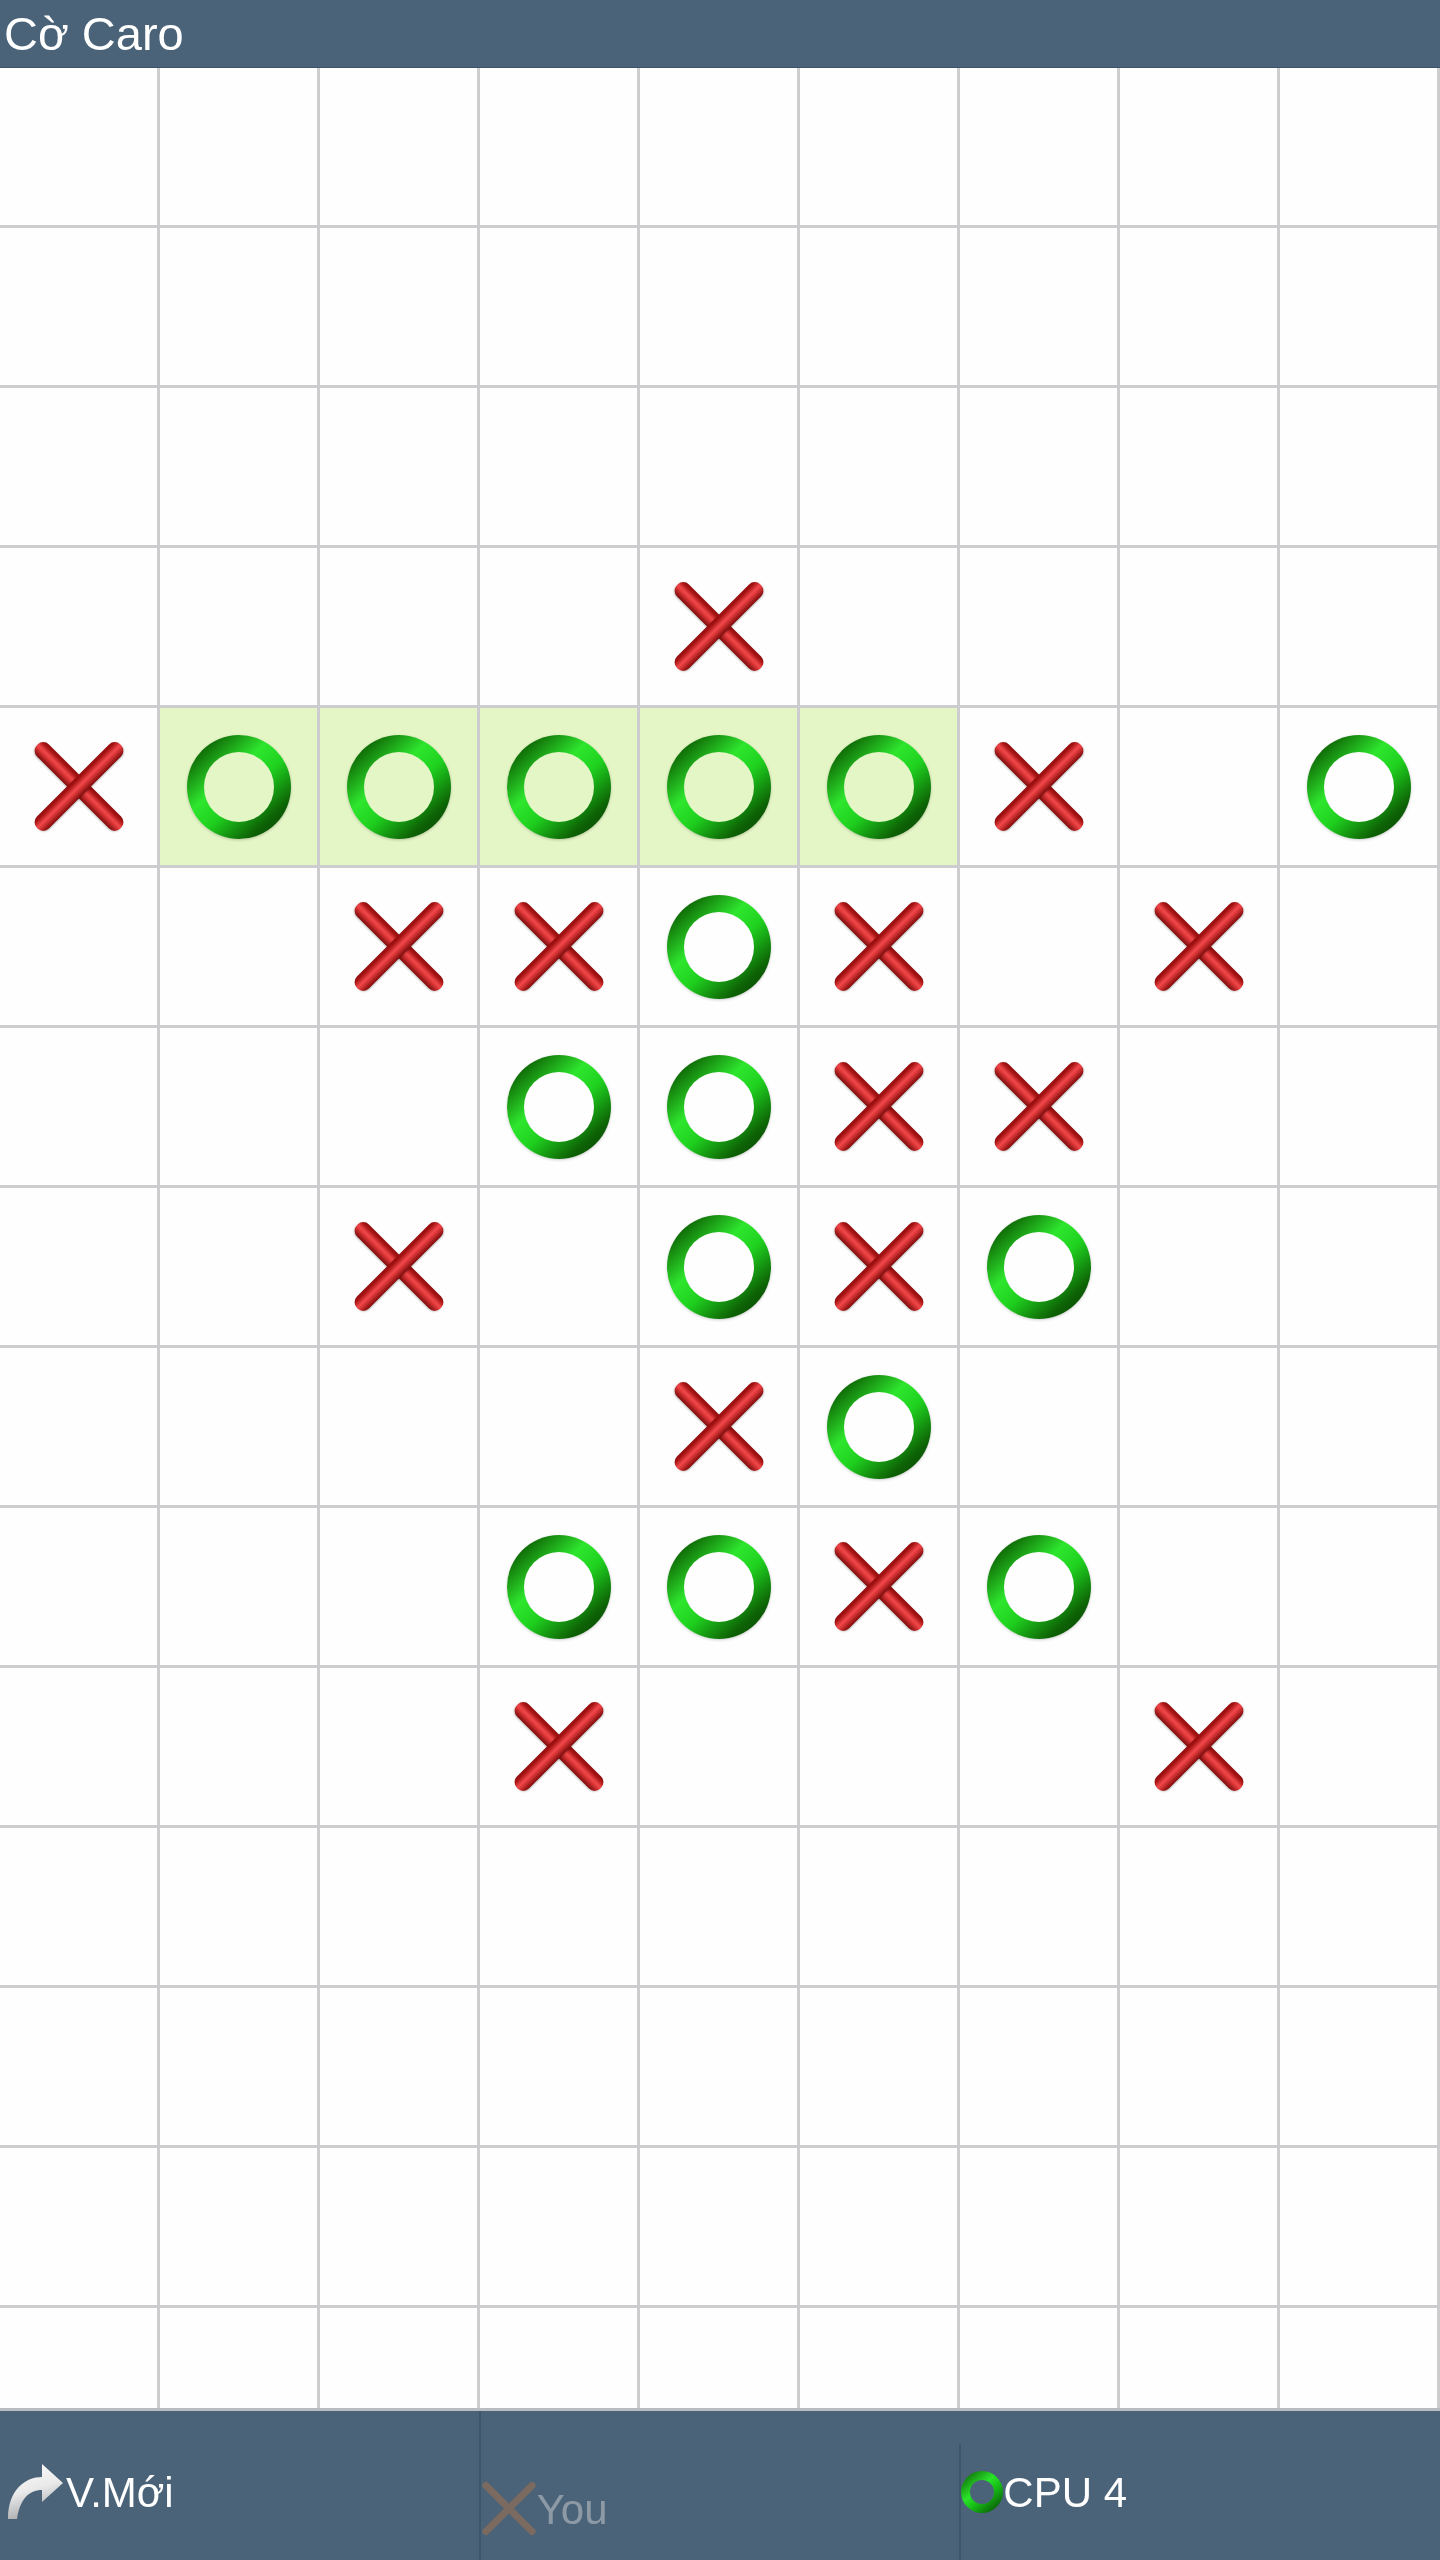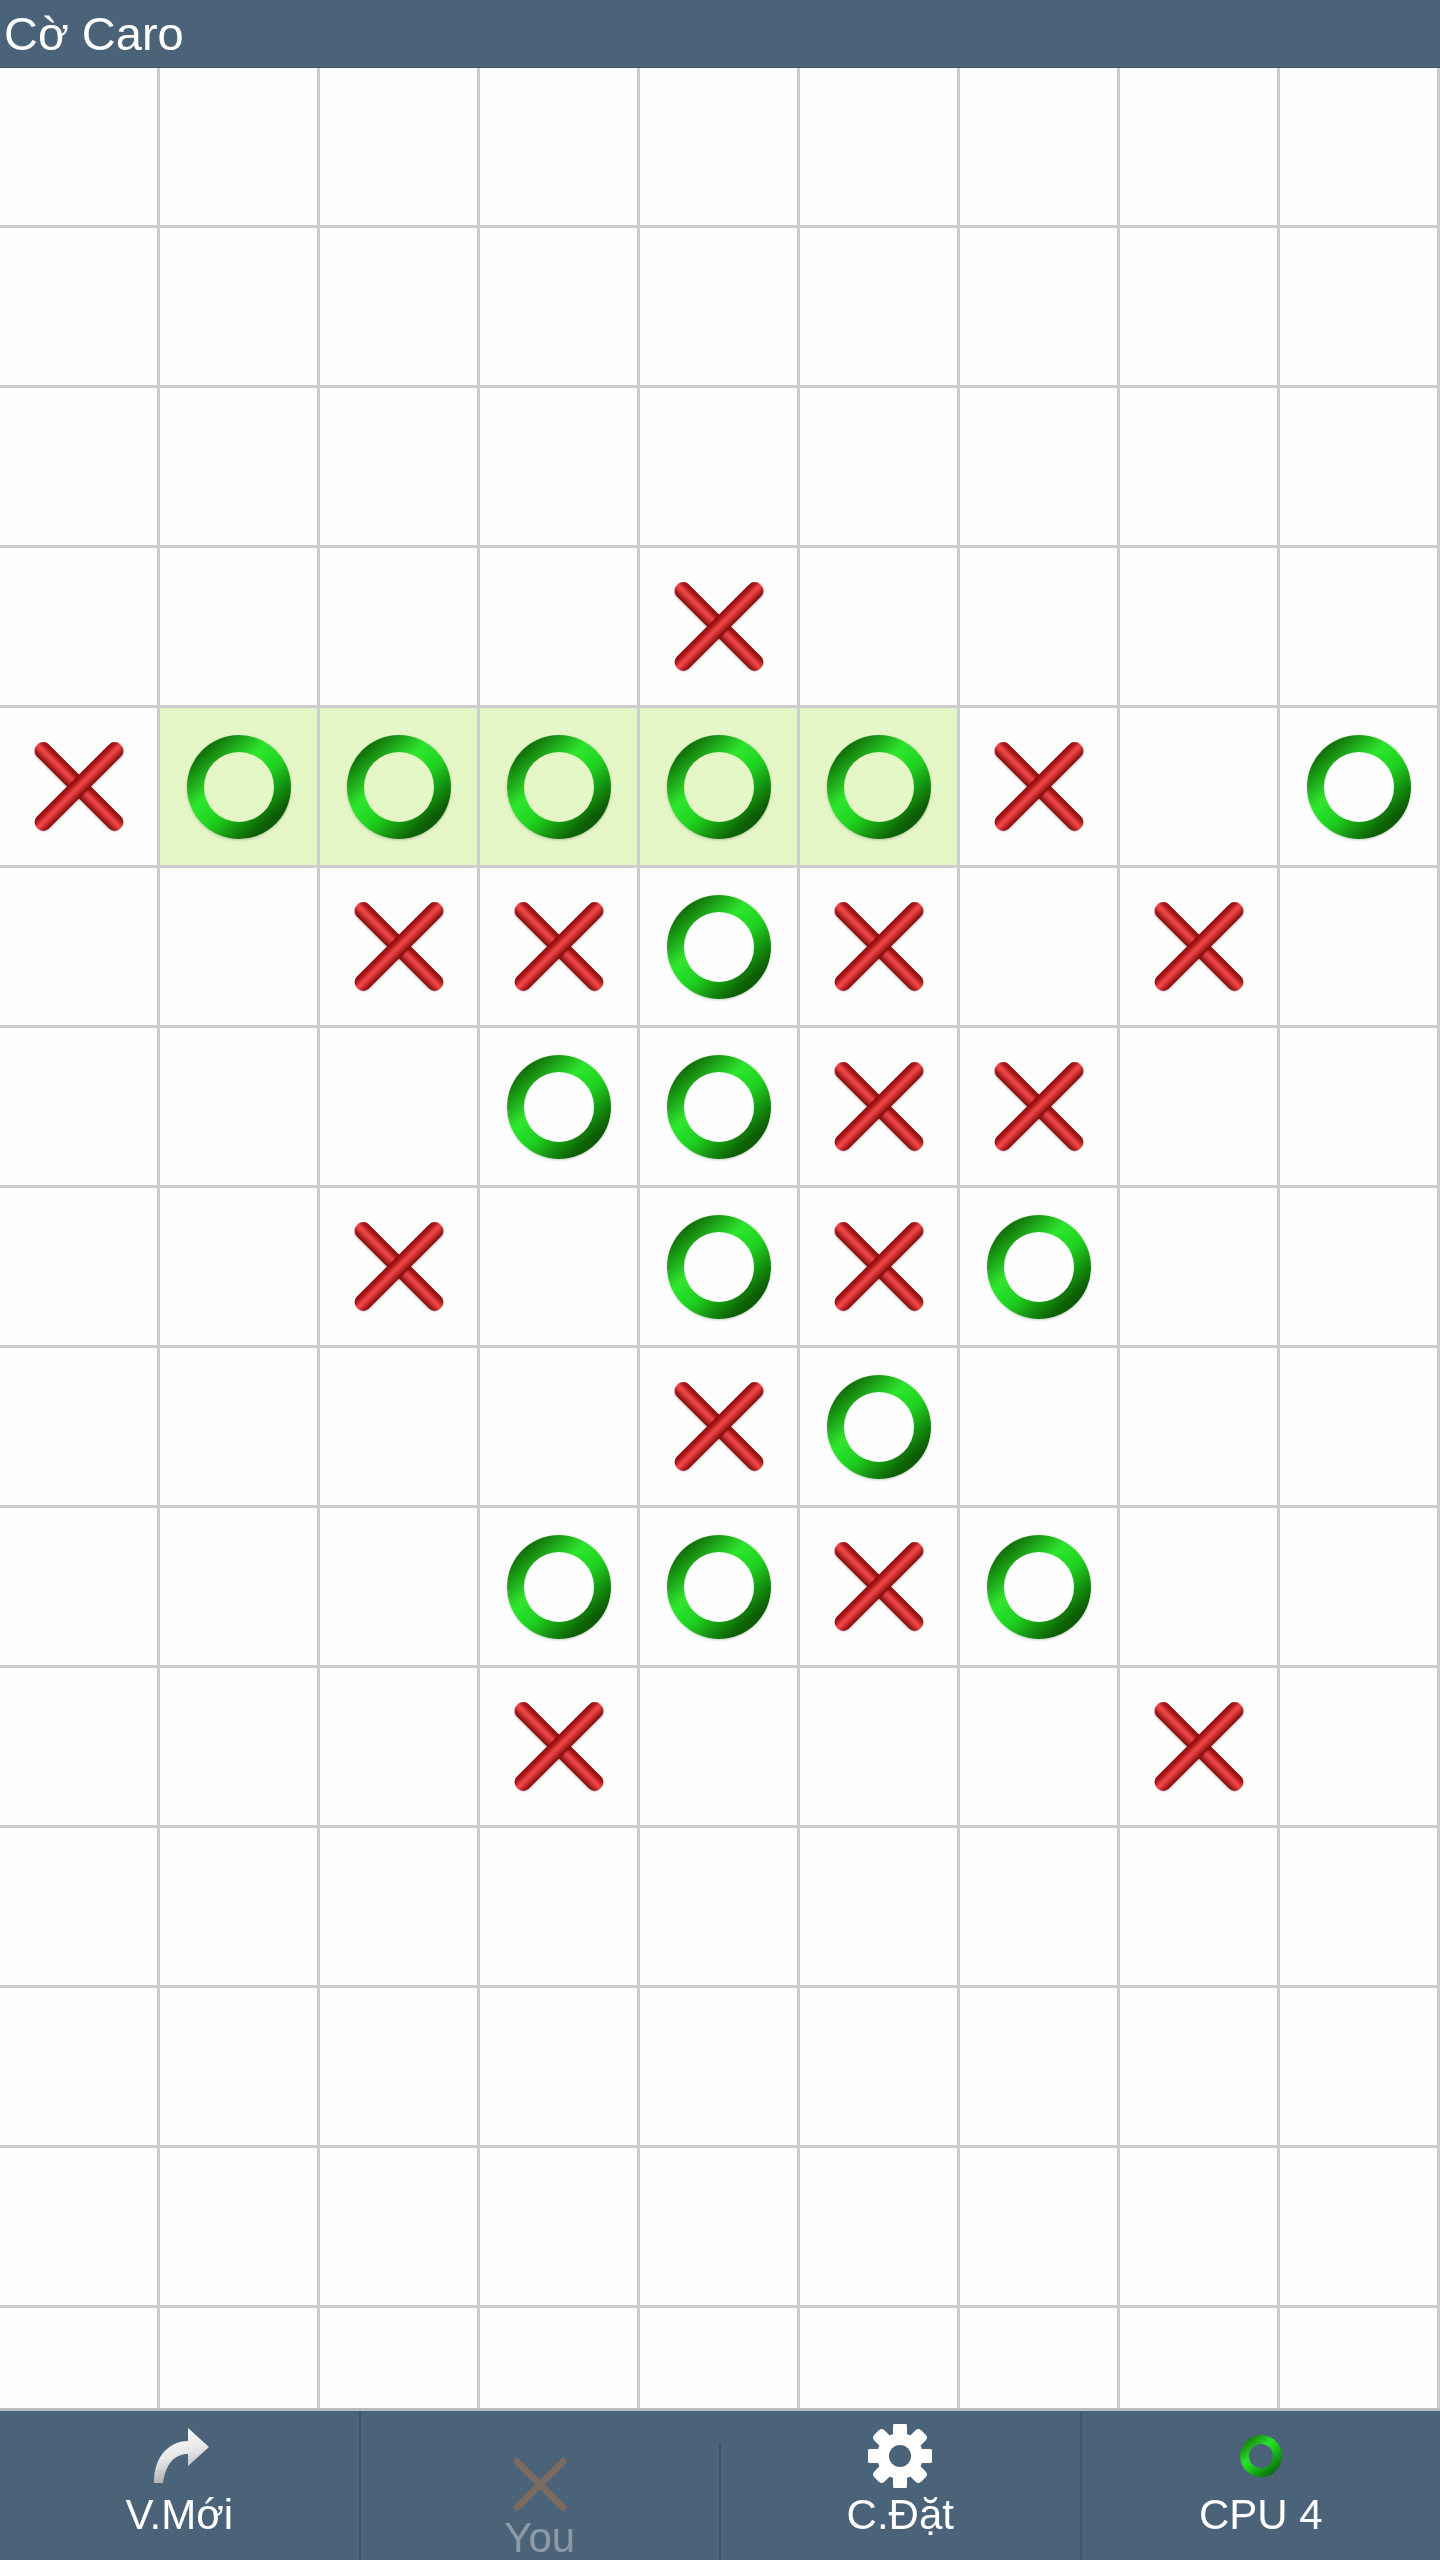--- a/index.html
+++ b/index.html
@@ -119,21 +119,21 @@
     flex: 0 0 152px;
     height: 152px;
     background: #4a6378;
     display: flex;
     border-top: 3px solid #b9bcc0;
   }
   .tb-btn {
     flex: 1 1 0;
     position: relative;
     display: flex;
-    flex-direction: column;
+    flex-direction: row;
     align-items: center;
     justify-content: flex-start;
     padding-top: 12px;
     border-right: 2px solid #3f5668;
   }
   .tb-btn:last-child { border-right: none; }
   .tb-btn.disabled { opacity: 1; margin-top: 33px; }
 
   .tb-icon {
     height: 66px;
@@ -406,36 +406,19 @@
         <span class="tb-label">V.Mới</span>
       </div>
       <div class="tb-btn disabled">
         <span class="tb-icon">
           <span class="mini-x"></span>
         </span>
         <span class="tb-label">You</span>
       </div>
       <div class="tb-btn">
         <span class="tb-icon">
-          <svg width="64" height="64" viewBox="0 0 64 64">
-            <rect x="25" y="-1" width="14" height="66" rx="4" transform="rotate(0 32 32)" fill="#ffffff"></rect>
-            <rect x="25" y="-1" width="14" height="66" rx="4" transform="rotate(45 32 32)" fill="#ffffff"></rect>
-            <rect x="25" y="-1" width="14" height="66" rx="4" transform="rotate(90 32 32)" fill="#ffffff"></rect>
-            <rect x="25" y="-1" width="14" height="66" rx="4" transform="rotate(135 32 32)" fill="#ffffff"></rect>
-            <rect x="25" y="-1" width="14" height="66" rx="4" transform="rotate(180 32 32)" fill="#ffffff"></rect>
-            <rect x="25" y="-1" width="14" height="66" rx="4" transform="rotate(225 32 32)" fill="#ffffff"></rect>
-            <rect x="25" y="-1" width="14" height="66" rx="4" transform="rotate(270 32 32)" fill="#ffffff"></rect>
-            <rect x="25" y="-1" width="14" height="66" rx="4" transform="rotate(315 32 32)" fill="#ffffff"></rect>
-            <circle cx="32" cy="32" r="23" fill="#ffffff"></circle>
-            <circle cx="32" cy="32" r="11" fill="#4a6378"></circle>
-          </svg>
-        </span>
-        <span class="tb-label">C.Đặt</span>
-      </div>
-      <div class="tb-btn">
-        <span class="tb-icon">
           <span class="mini-o"></span>
         </span>
         <span class="tb-label">CPU 4</span>
       </div>
     </div>
 
 </div>
 
 </body></html>

